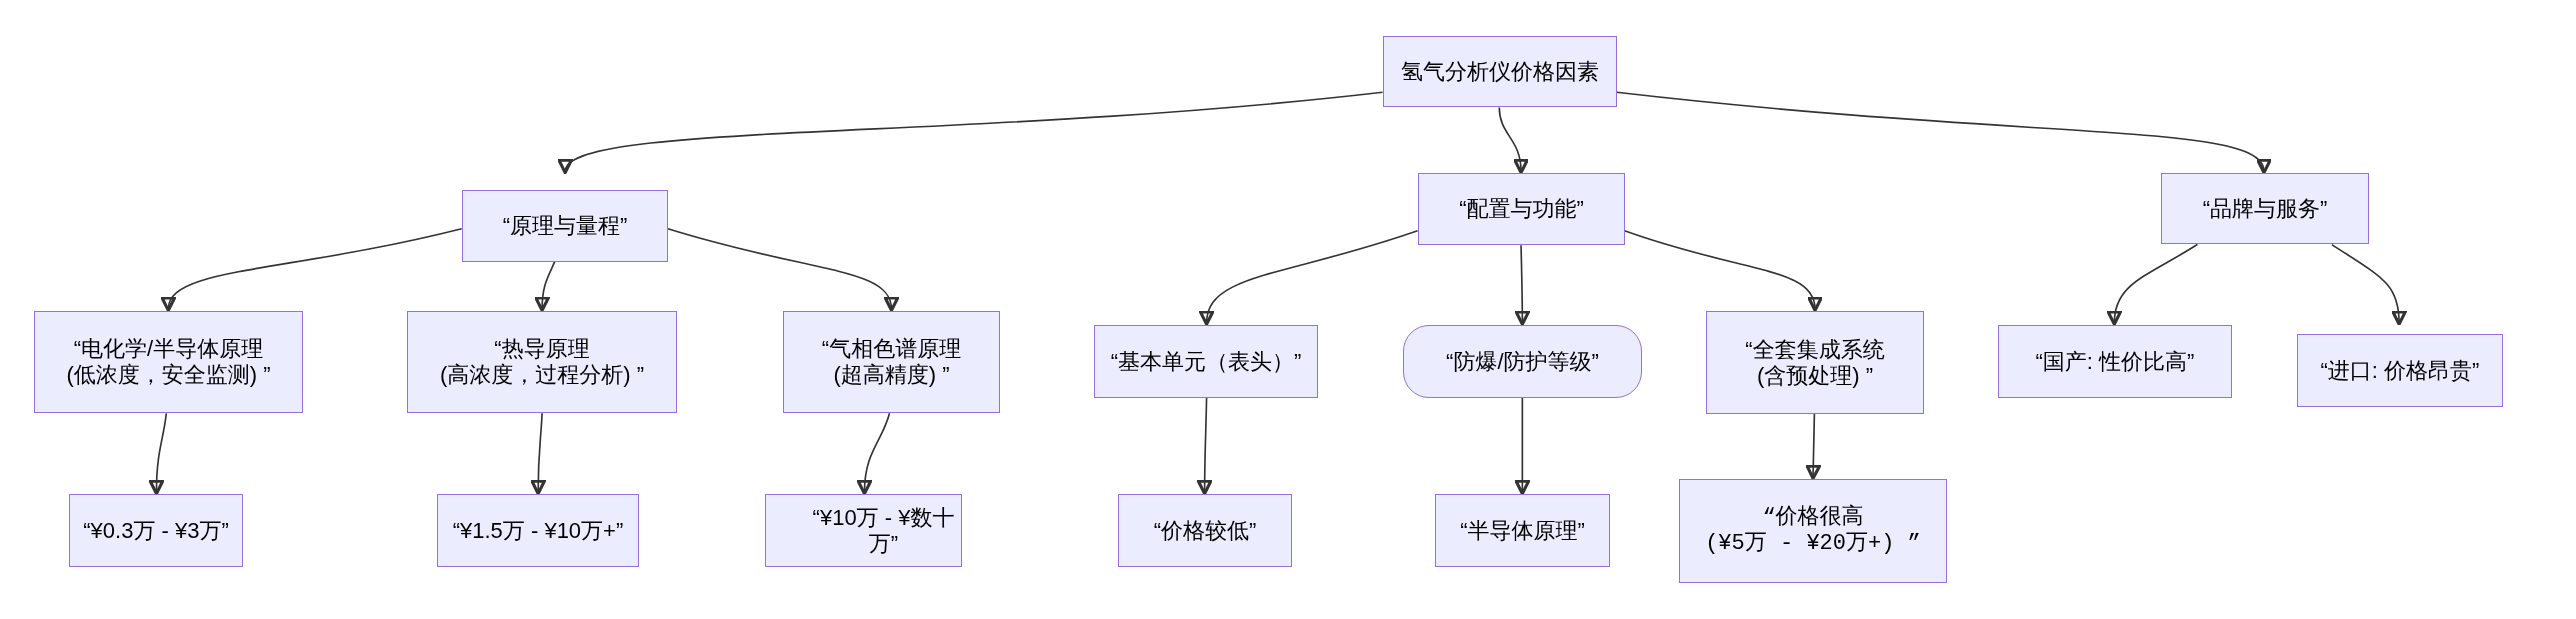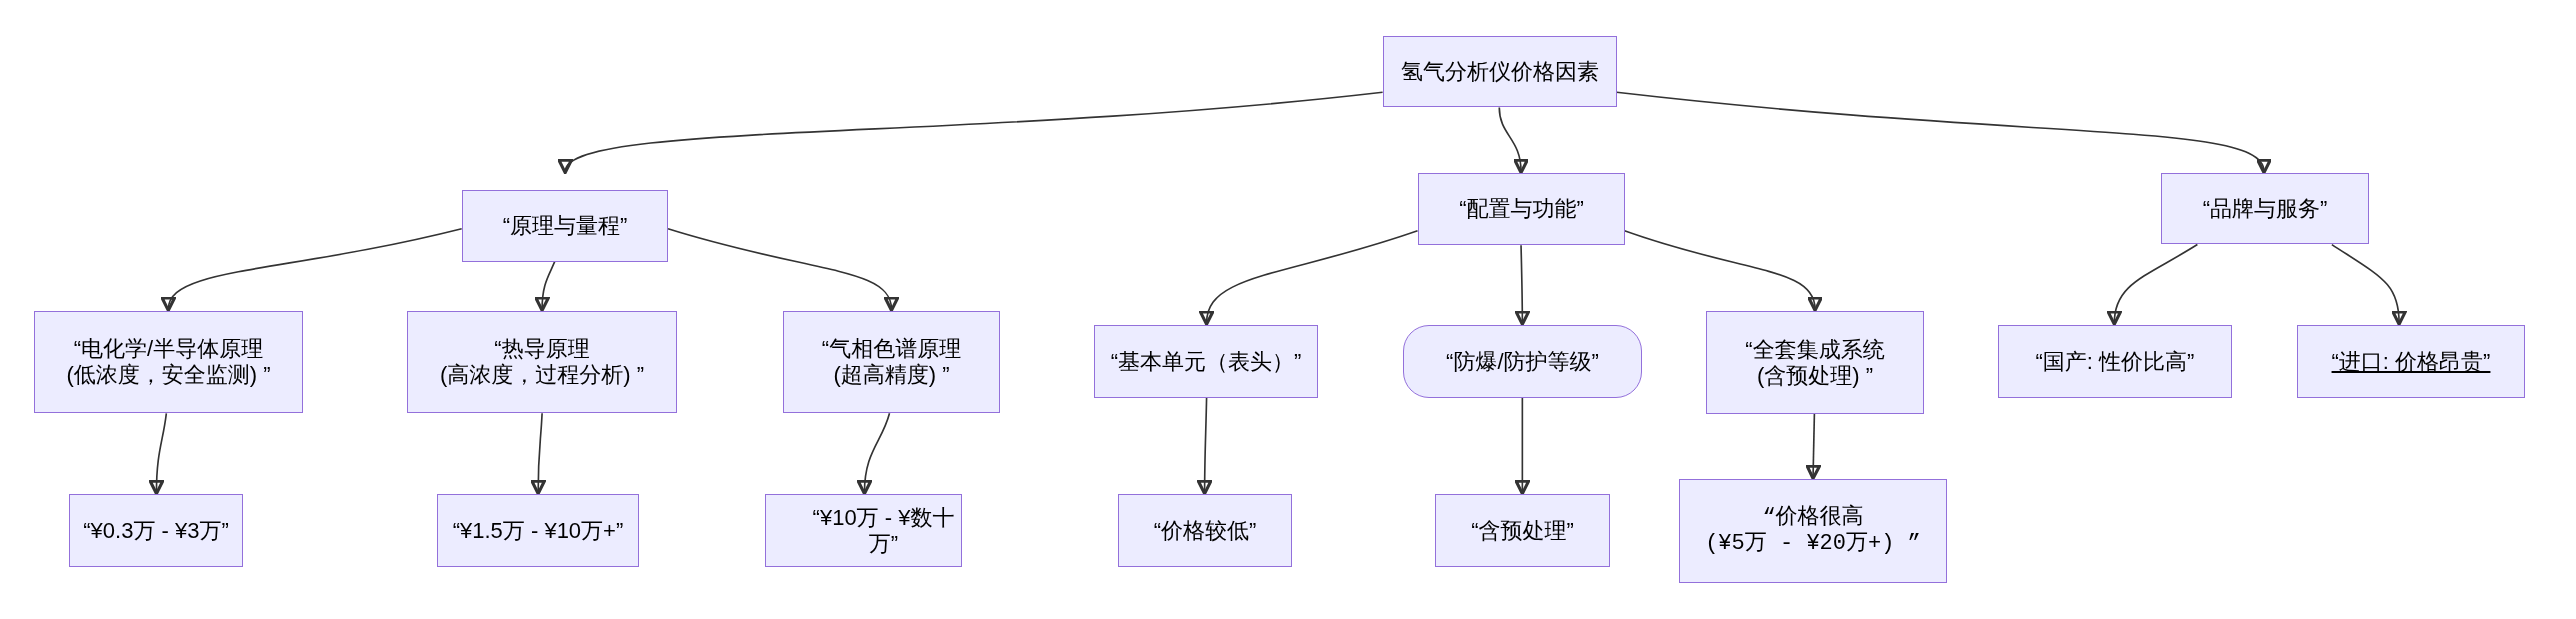--- a/index.html
+++ b/index.html
@@ -46,21 +46,21 @@
   .n1  { left:462px;  top:173px; width:206px; height:72px;margin-top:17px; }
   .n2  { left:1418px; top:173px; width:207px; height:72px; }
   .n3  { left:2161px; top:173px; width:208px; height:71px; }
   .n4  { left:34px;   top:311px; width:269px; height:102px; }
   .n5  { left:407px;  top:311px; width:270px; height:102px; }
   .n6  { left:783px; top:311px; width:217px; height:102px; }
   .n7  { left:1094px; top:325px; width:224px; height:73px; }
   .n8  { left:1403px; top:325px; width:239px; height:73px;border-radius:26px; }
   .n9  { left:1706px; top:311px; width:218px; height:103px;text-align:center; }
   .n10 { left:1998px; top:325px; width:234px; height:73px; }
-  .n11 { left:2297px; top:325px; width:228px; height:73px;text-decoration:underline; }
+  .n11 { left:2297px; top:334px; width:206px; height:73px; }
   .n12 { left:69px;  top:494px; width:174px; height:73px; }
   .n13 { left:437px;  top:494px; width:202px; height:73px; }
   .n14 { left:765px; top:494px; width:197px; height:73px;padding-left:40px; }
   .n15 { left:1118px; top:494px; width:174px; height:73px; }
   .n16 { left:1435px; top:494px; width:175px; height:73px; }
   .n17 { left:1679px; top:479px; width:268px; height:104px;font-family:Liberation Mono, monospace; }
 </style>
 </head>
 <body>
 
@@ -104,18 +104,18 @@
   <div class="node n7">“基本单元（表头）”</div>
   <div class="node n8">“防爆/防护等级”</div>
   <div class="node n9">“全套集成系统
 (含预处理) ”</div>
   <div class="node n10">“国产: 性价比高”</div>
   <div class="node n11">“进口: 价格昂贵”</div>
   <div class="node n12">“¥0.3万 - ¥3万”</div>
   <div class="node n13">“¥1.5万 - ¥10万+”</div>
   <div class="node n14">“¥10万 - ¥数十万”</div>
   <div class="node n15">“价格较低”</div>
-  <div class="node n16">“含预处理”</div>
+  <div class="node n16">“半导体原理”</div>
   <div class="node n17">“价格很高
 (¥5万 - ¥20万+) ”</div>
 
 </div>
 
 
 </body></html>

